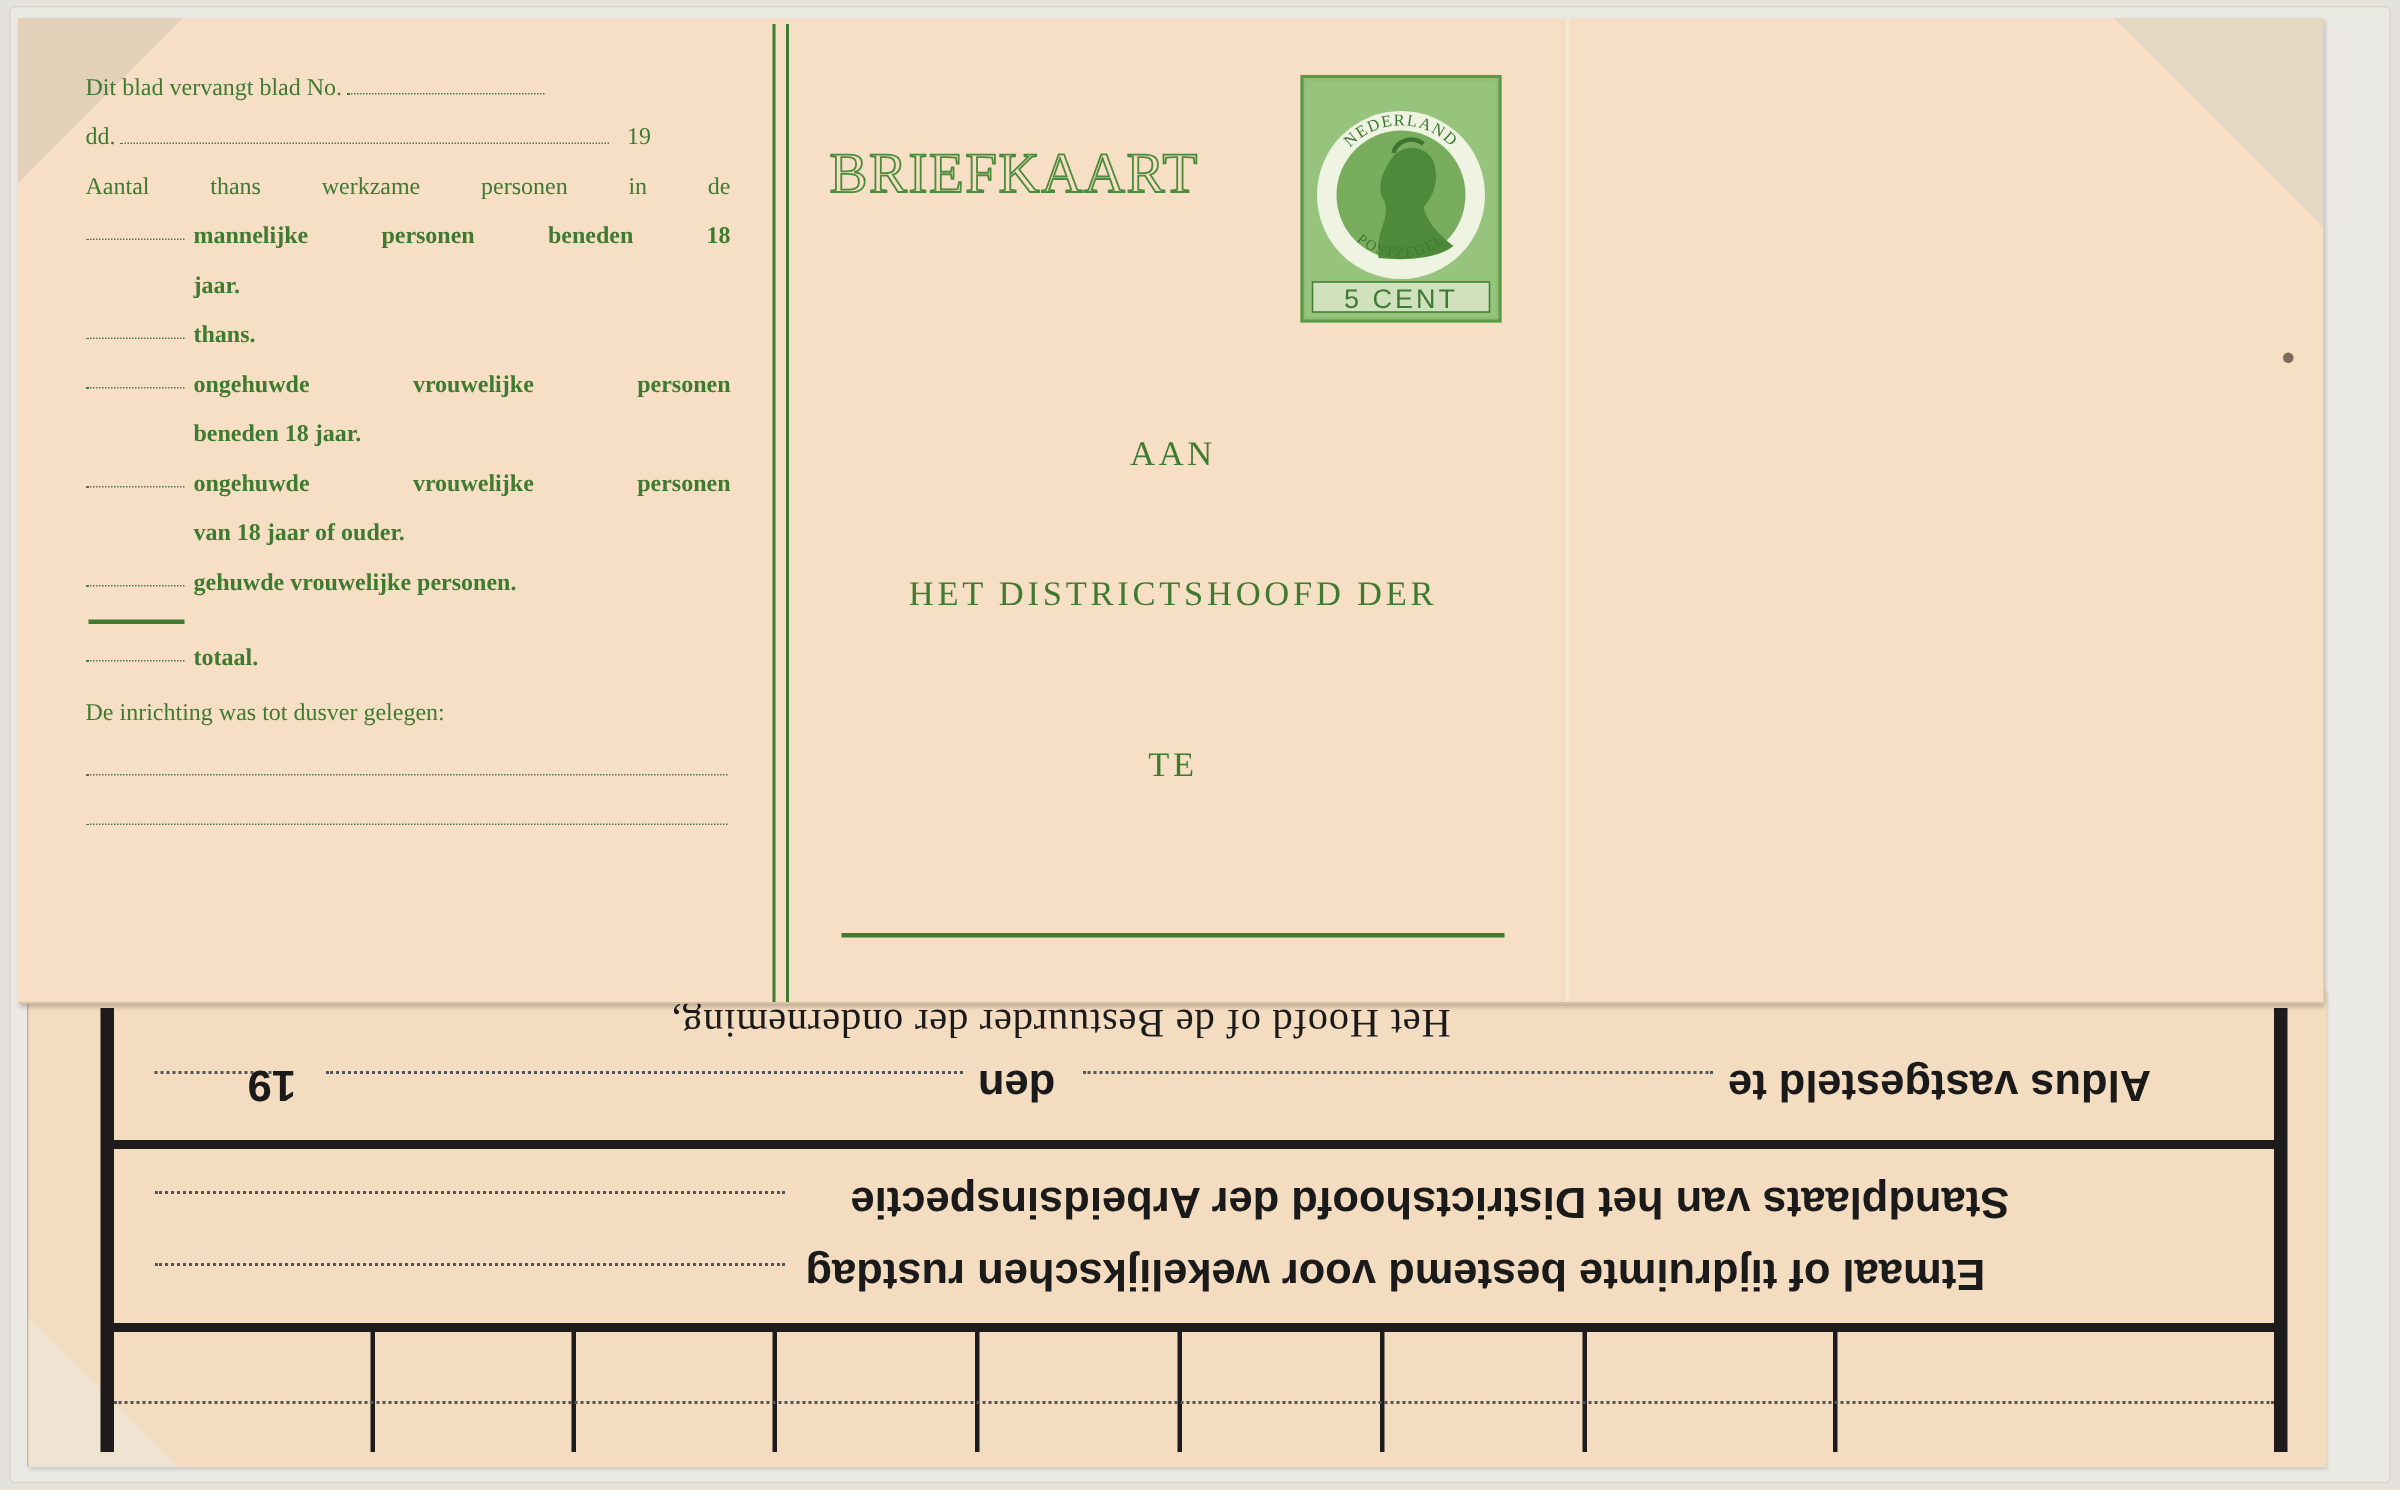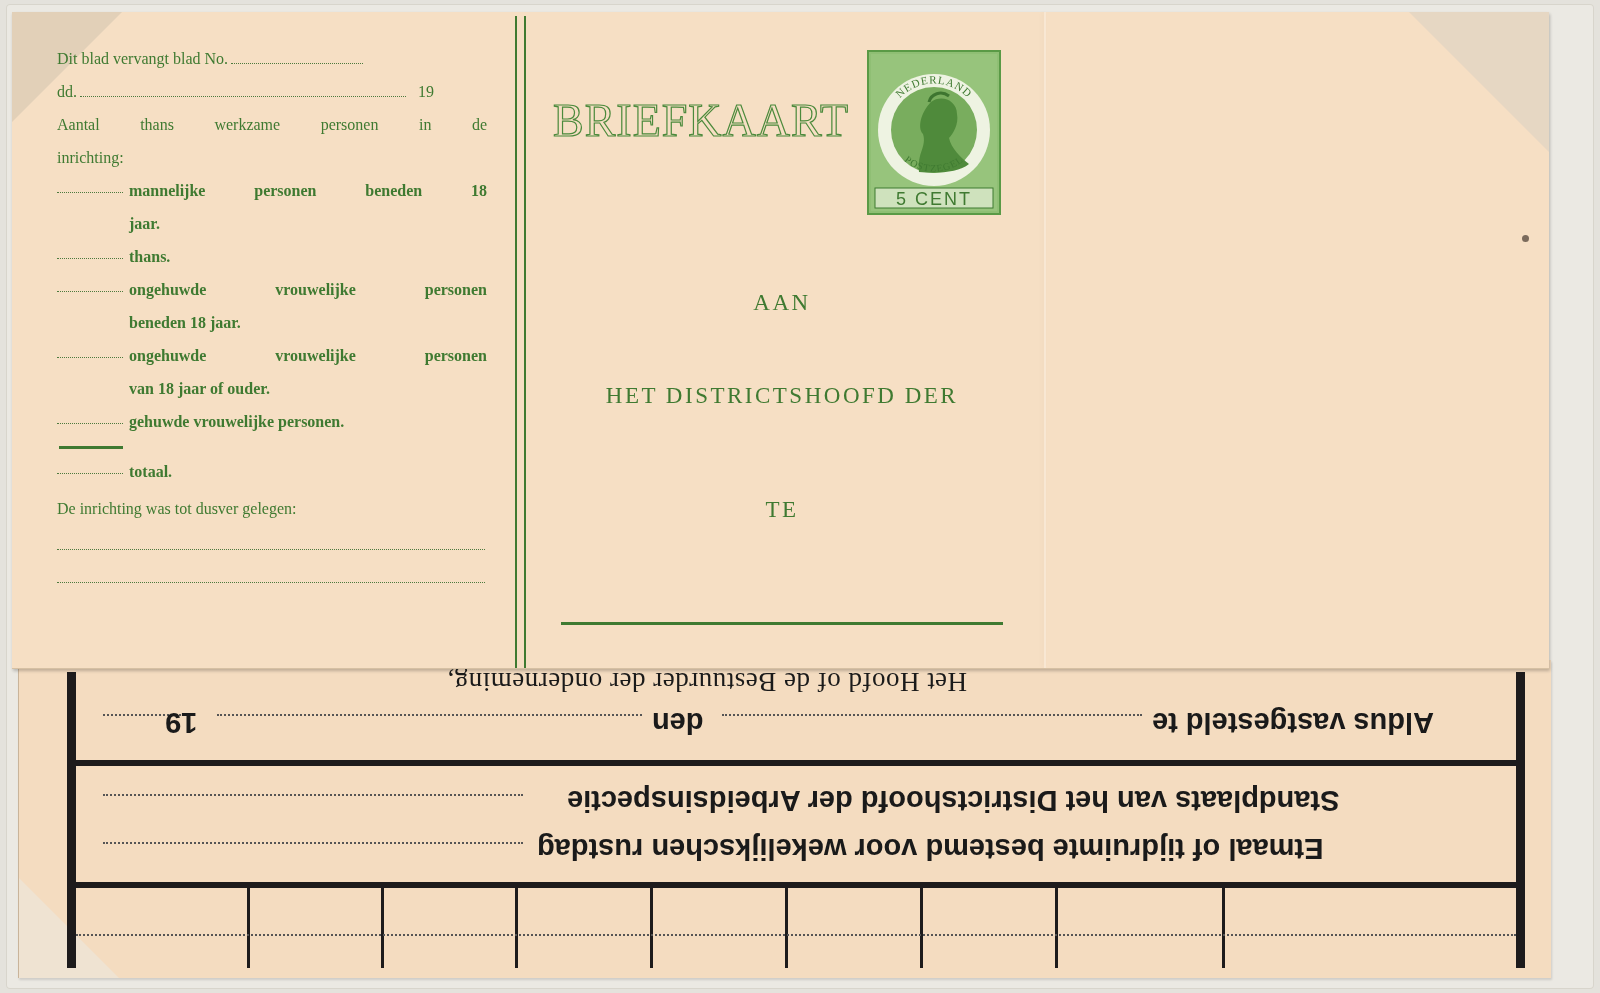--- a/index.html
+++ b/index.html
@@ -79,21 +79,21 @@
     .item .txt { display: block; font-weight: bold; }
     .total-rule {
       width: 64px; height: 3px; background: #3f7a31; margin: 8px 0 6px 2px;
     }
     .divider-double {
       position: absolute; left: 503px; top: 4px; height: 652px; width: 7px;
       border-left: 2px solid #3f7a31; border-right: 2px solid #3f7a31;
     }
     .briefkaart {
       position: absolute; left: 541px; top: 82px;
-      font-size: 46px; letter-spacing: 1px; color: transparent;
+      font-size: 38px; letter-spacing: 1px; color: transparent;
       -webkit-text-stroke: 1.2px #4c8a3c;
       font-family: "Liberation Serif", "DejaVu Serif", serif;
     }
     .stamp {
       position: absolute; left: 855px; top: 38px; width: 134px; height: 165px;
       background: #8fbf74;
       border: 2px solid #5a9a46;
       box-sizing: border-box;
     }
     .address {
@@ -153,21 +153,20 @@
 
   <div class="left-col">
     <div class="line">
       <span>Dit blad vervangt blad No.</span><span class="dots" style="width:132px;"></span>
     </div>
     <div class="line">
       <span>dd.</span><span class="dots" style="width:326px;"></span>
       <span style="margin-left:8px;">19</span>
     </div>
     <div class="line justify">Aantal thans werkzame personen in de</div>
-    <div class="line">inrichting:</div>
 
     <div class="item">
       <span class="lead"></span>
       <span class="txt justify">mannelijke personen beneden 18</span>
       <span class="txt">jaar.</span>
     </div>
     <div class="item">
       <span class="lead"></span>
       <span class="txt">thans.</span>
     </div>

